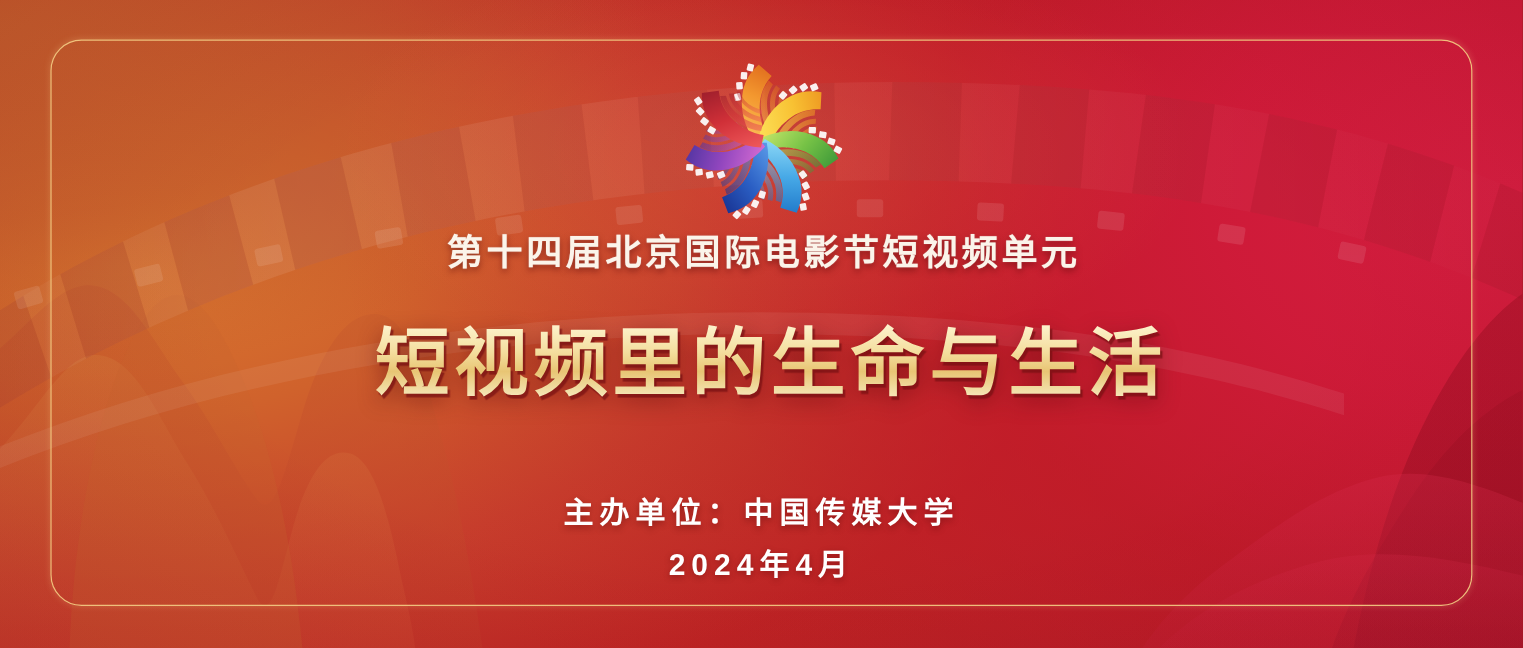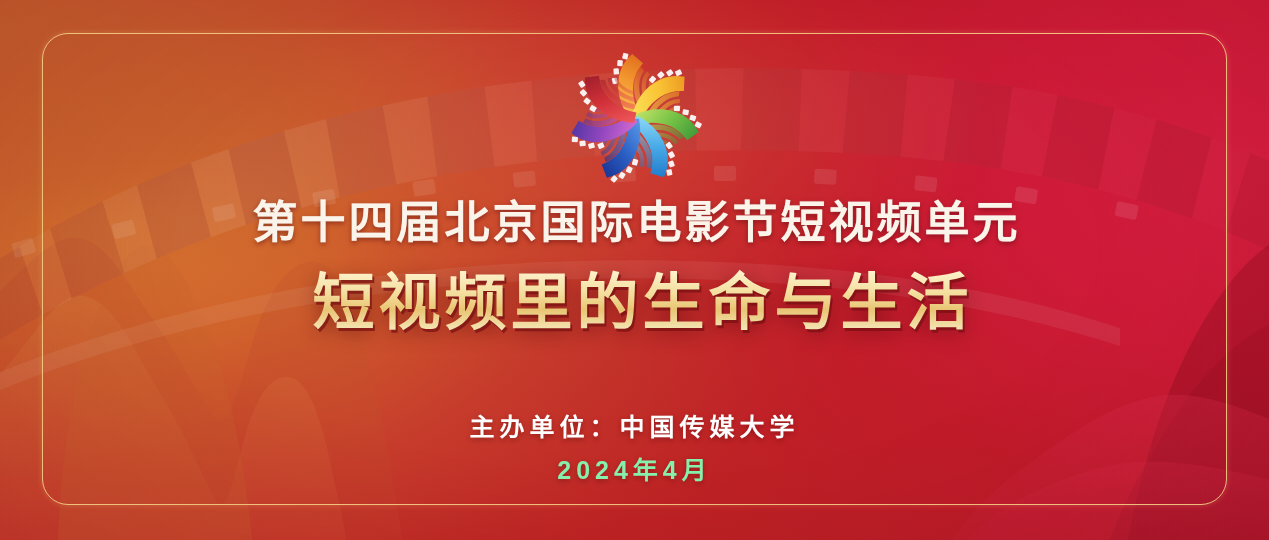--- a/index.html
+++ b/index.html
@@ -68,21 +68,21 @@
     position:absolute;
     left:0; right:0; top:0;
     text-align:center;
   }
 
   .headline{
     position:absolute;
     left:4px; right:0; top:186px;
     font-family:Liberation Mono, monospace;
     font-weight:700;
-    font-size:45px;
+    font-size:30px;
     letter-spacing:3px;
     color:#FBF4EA;
     text-shadow:0 2px 5px rgba(90,10,10,.55), 0 0 1px rgba(255,255,255,.5);
     white-space:nowrap;
   }
 
   .subhead{
     position:absolute;
     left:16px; right:0; top:252px;
     font-family:"Liberation Sans","DejaVu Sans",sans-serif;
@@ -110,21 +110,21 @@
     white-space:nowrap;
   }
 
   .date{
     position:absolute;
     left:0; right:0; top:450px;
     font-family:"Liberation Sans","DejaVu Sans",sans-serif;
     font-weight:700;
     font-size:25px;
     letter-spacing:5px;
-    color:#86efac;
+    color:#ffffff;
     text-shadow:0 2px 5px rgba(90,10,10,.45);
     white-space:nowrap;
   }
 </style>
 </head>
 <body>
 
 <div class="poster">
 
   <div class="bg-base"></div>

